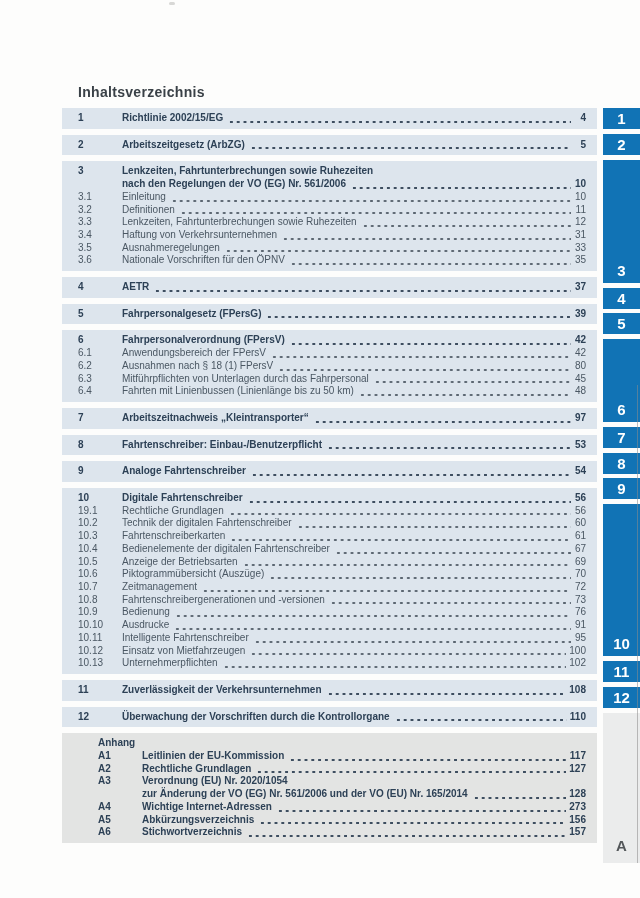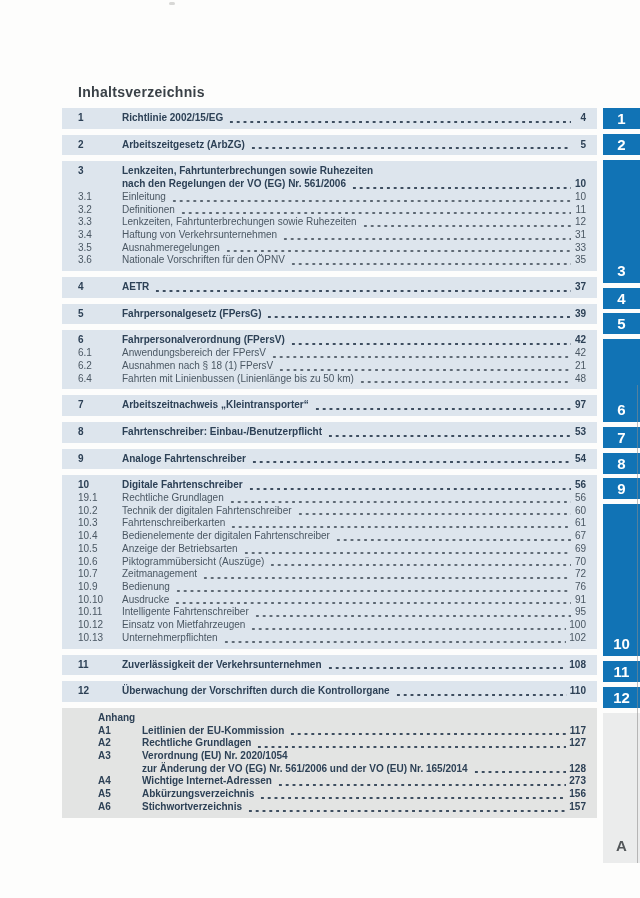--- a/index.html
+++ b/index.html
@@ -193,21 +193,29 @@
           <span class="lbl">Anwendungsbereich der FPersV</span>
           <span class="leader"></span>
           <span class="pg">42</span>
         </span>
     </div>
     <div class="row">
       <span class="num">6.2</span>
       <span class="body">
           <span class="lbl">Ausnahmen nach § 18 (1) FPersV</span>
           <span class="leader"></span>
-          <span class="pg">21</span>
+          <span class="pg">80</span>
+        </span>
+    </div>
+    <div class="row">
+      <span class="num">6.3</span>
+      <span class="body">
+          <span class="lbl">Mitführpflichten von Unterlagen durch das Fahrpersonal</span>
+          <span class="leader"></span>
+          <span class="pg">45</span>
         </span>
     </div>
     <div class="row">
       <span class="num">6.4</span>
       <span class="body">
           <span class="lbl">Fahrten mit Linienbussen (Linienlänge bis zu 50 km)</span>
           <span class="leader"></span>
           <span class="pg">48</span>
         </span>
     </div>
@@ -302,20 +310,28 @@
           <span class="leader"></span>
           <span class="pg">70</span>
         </span>
     </div>
     <div class="row">
       <span class="num">10.7</span>
       <span class="body">
           <span class="lbl">Zeitmanagement</span>
           <span class="leader"></span>
           <span class="pg">72</span>
+        </span>
+    </div>
+    <div class="row">
+      <span class="num">10.8</span>
+      <span class="body">
+          <span class="lbl">Fahrtenschreibergenerationen und -versionen</span>
+          <span class="leader"></span>
+          <span class="pg">73</span>
         </span>
     </div>
     <div class="row">
       <span class="num">10.9</span>
       <span class="body">
           <span class="lbl">Bedienung</span>
           <span class="leader"></span>
           <span class="pg">76</span>
         </span>
     </div>

